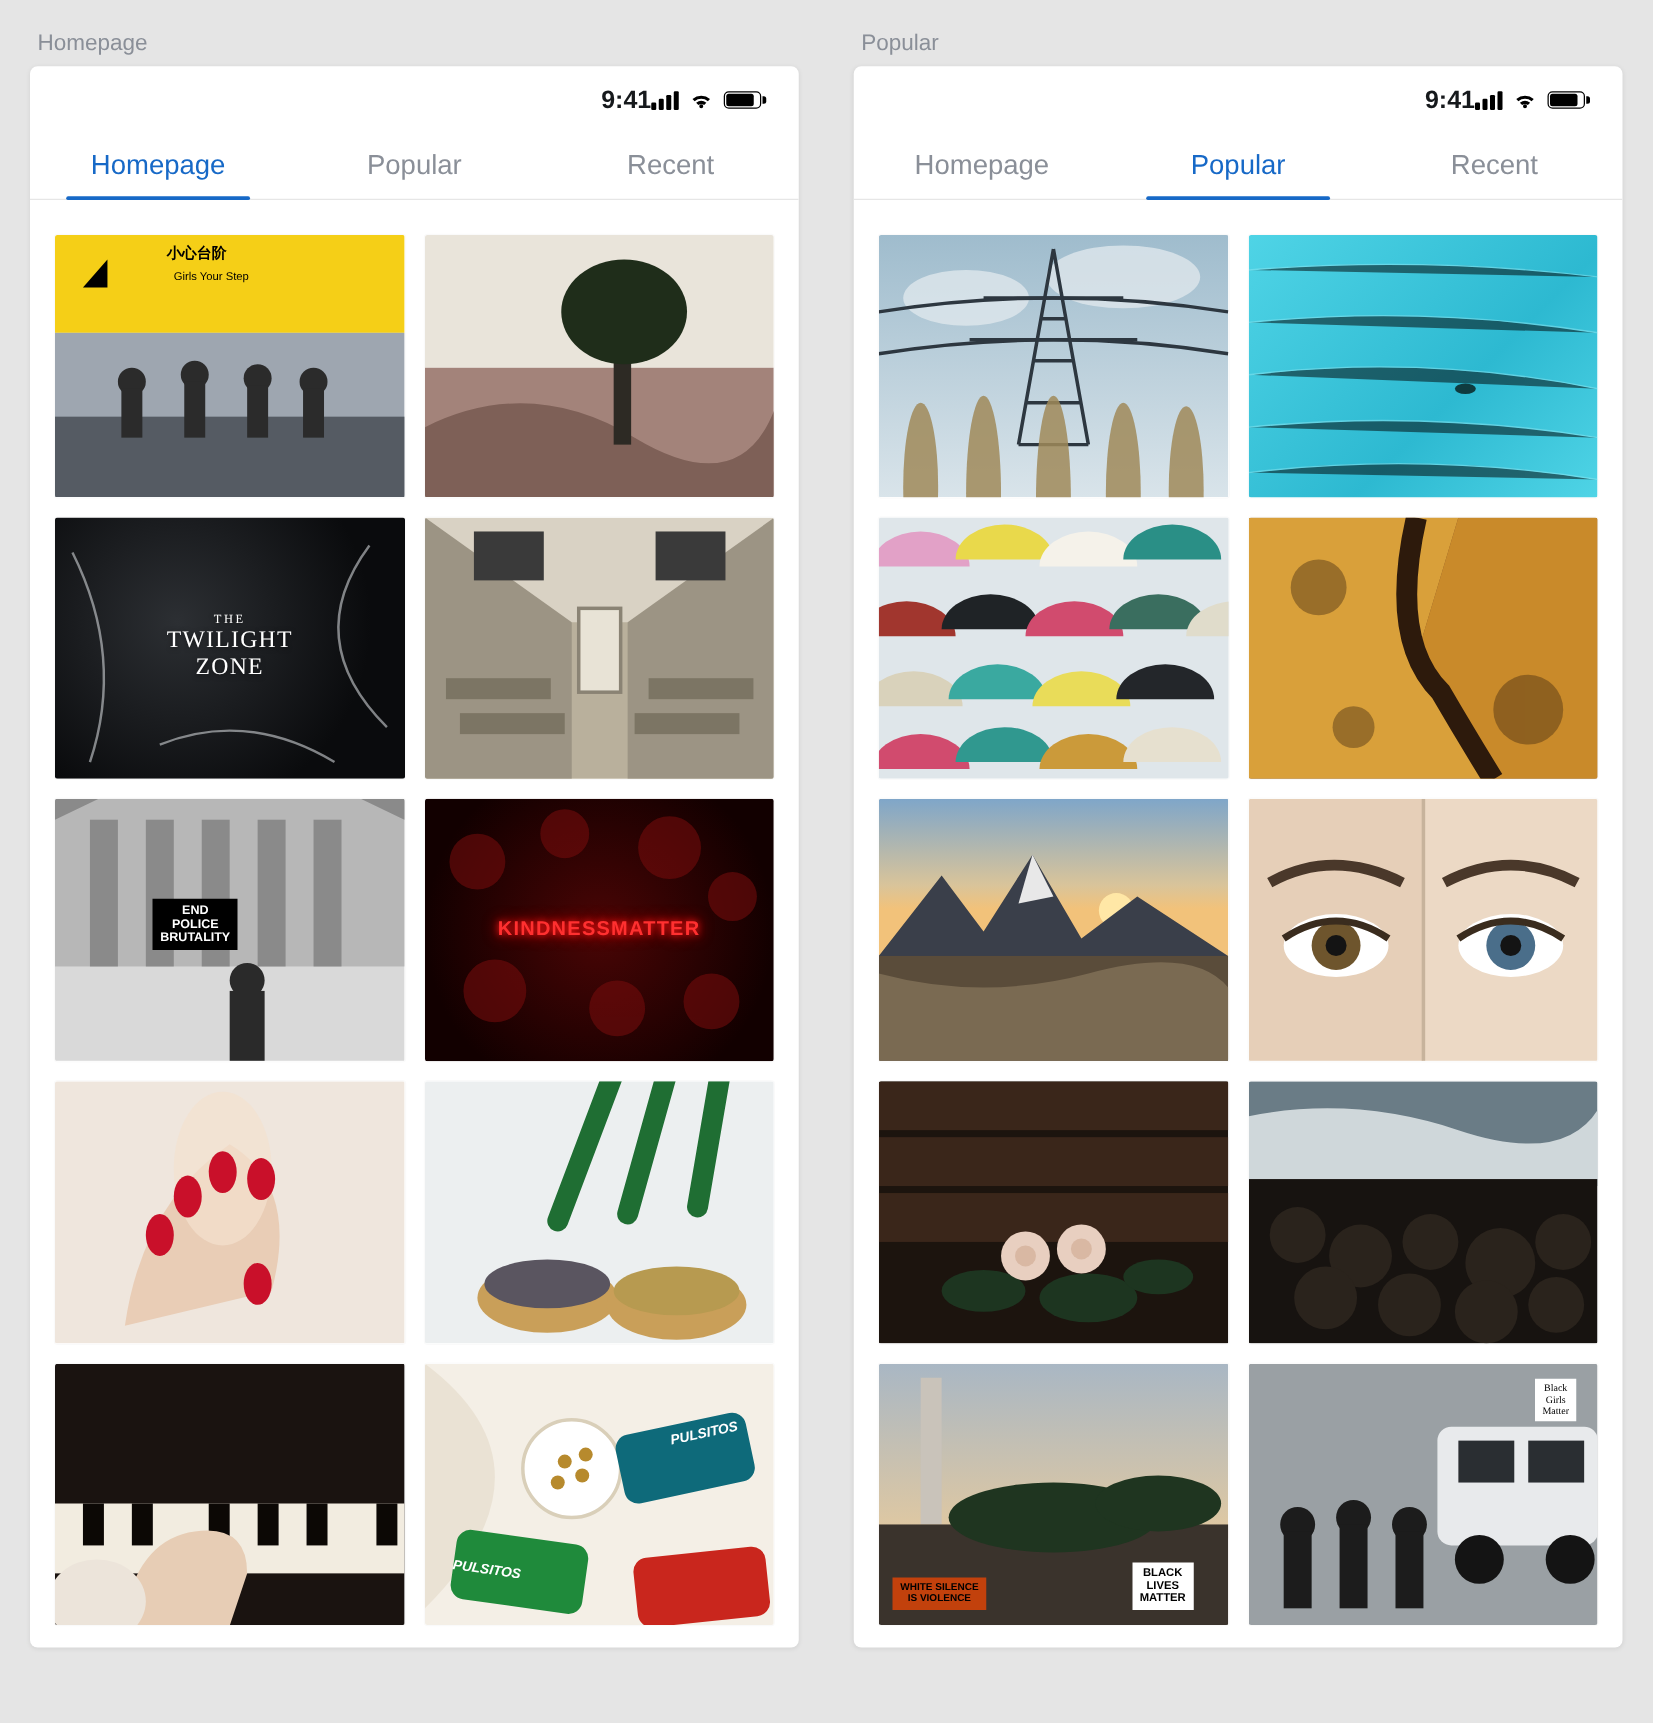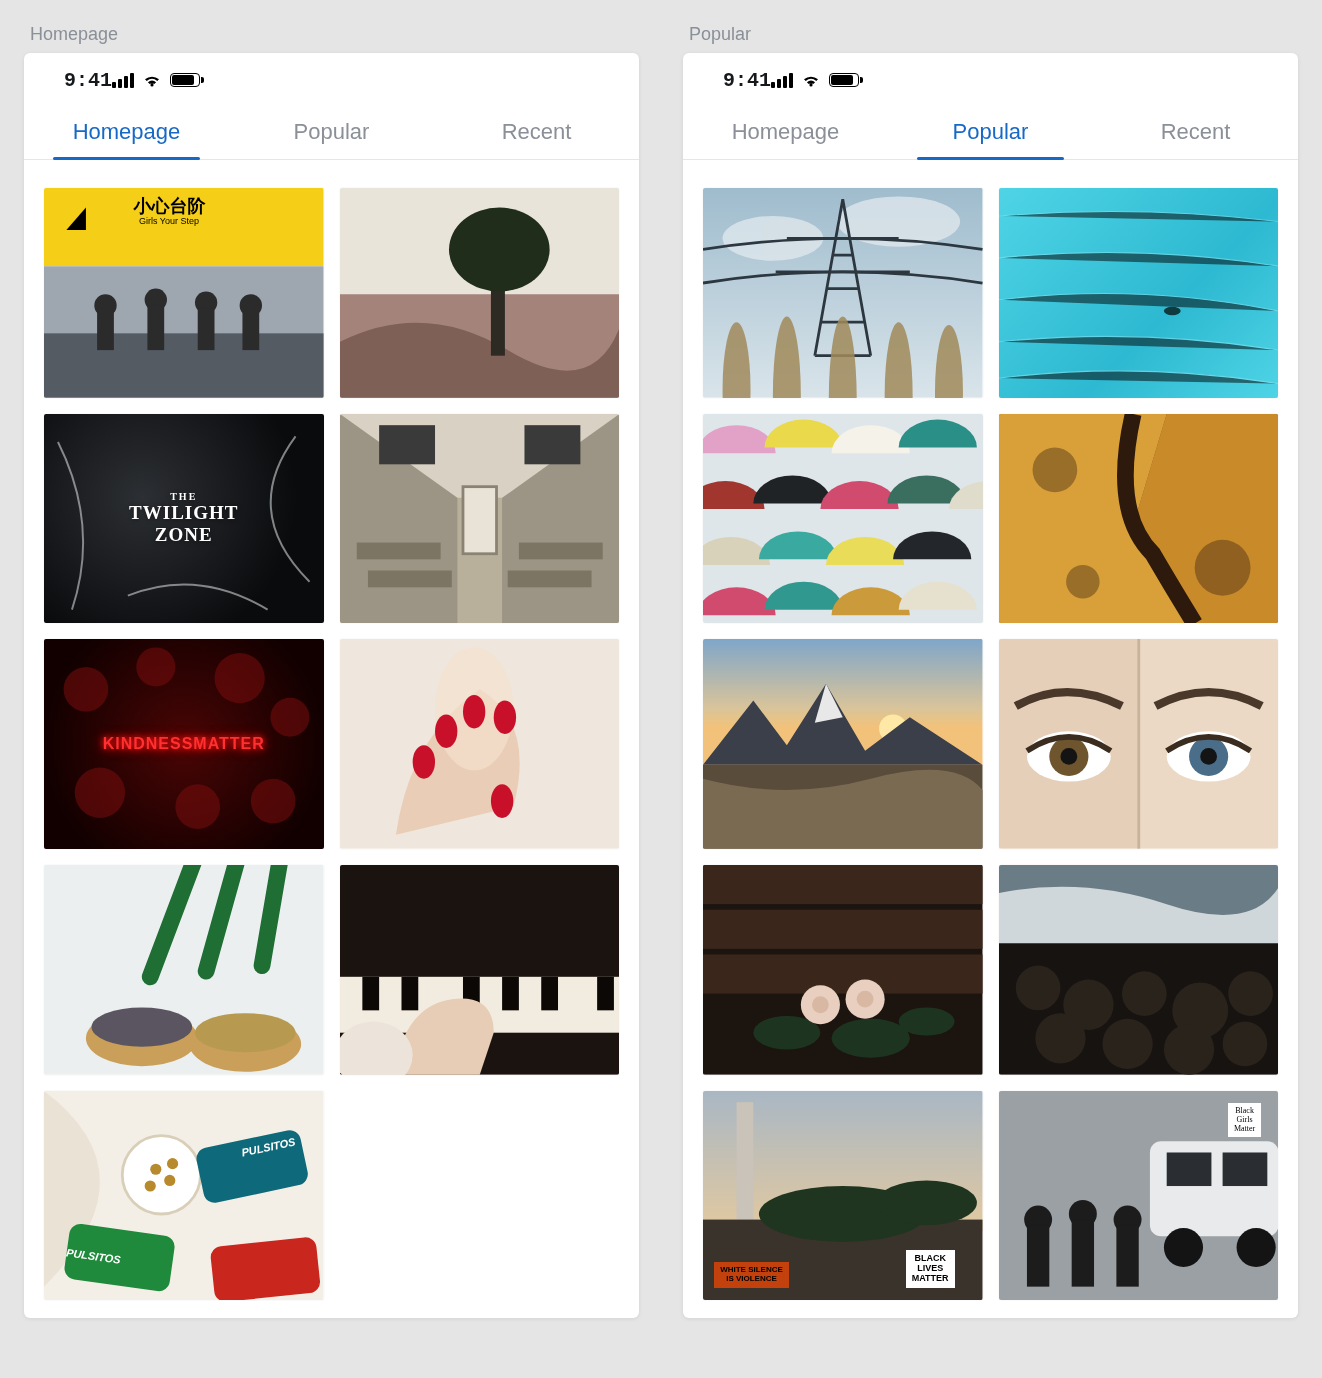--- a/index.html
+++ b/index.html
@@ -31,23 +31,22 @@
     border-radius:6px;
     box-shadow:0 1px 4px rgba(0,0,0,.08);
     padding:0 0 14px 0;
     overflow:hidden;
   }
   
   .statusbar{
     height:54px;
     display:flex;
     align-items:center;
-    justify-content:flex-start;
+    justify-content:flex-end;
     padding:0 30px 0 40px;
-    font-family:Liberation Mono, monospace;
   }
   .sb-time{font-weight:600;font-size:20px}
   .sb-icons{display:flex;align-items:center;gap:8px}
   .sig{display:flex;align-items:flex-end;gap:2px}
   .sig span{width:4px;background:#000;border-radius:1px;display:block}
   .sig span:nth-child(1){height:6px}
   .sig span:nth-child(2){height:9px}
   .sig span:nth-child(3){height:12px}
   .sig span:nth-child(4){height:15px}
   .batt{width:30px;height:14px;border:1.8px solid #000;border-radius:4px;position:relative}
@@ -85,21 +84,21 @@
     aspect-ratio:4/3;
     border-radius:2px;
     position:relative;
     overflow:hidden;
     cursor:pointer;
     box-shadow:0 0 0 1px rgba(0,0,0,.02);
   }
   .tile svg,.tile .bg{position:absolute;inset:0;width:100%;height:100%}
   .label{
     position:absolute;left:50%;top:50%;transform:translate(-50%,-50%);
-    color:#fff;font-weight:700;font-family:Georgia,serif;text-align:center;text-shadow:0 1px 4px rgba(0,0,0,.5);
+    color:#fff;font-weight:400;font-family:Georgia,serif;text-align:center;text-shadow:0 1px 4px rgba(0,0,0,.5);
   }
   .small{font-size:10px;letter-spacing:2px}
   .neon{
     color:#ff3030;font-family:Arial,sans-serif;font-weight:700;font-size:16px;letter-spacing:1px;
     text-shadow:0 0 6px #ff1a1a,0 0 12px #ff0000;
   }
   .signboard{position:absolute;background:#000;color:#fff;font-weight:700;padding:4px 6px;font-size:11px;line-height:1.1;text-align:center}
 </style>
 </head>
 <body>
@@ -138,21 +137,21 @@
 
       <div class="grid">
 
         <div class="tile">
           <svg viewBox="0 0 100 75" preserveAspectRatio="none">
             <rect width="100" height="28" fill="#f5cf17"></rect>
             <rect y="28" width="100" height="47" fill="#9ea6b0"></rect>
             <rect x="0" y="52" width="100" height="23" fill="#555b63"></rect>
             <path d="M8 15l7-8v8z" fill="#000"></path>
           </svg>
-          <div style="position:absolute;top:6px;left:32%;font-size:18px;font-weight:600;color:#000">小心台阶</div>
+          <div style="position:absolute;top:6px;left:32%;font-size:12px;font-weight:600;color:#000">小心台阶</div>
           <div style="position:absolute;top:28px;left:34%;font-size:9px;color:#000">Girls Your Step</div>
 
           <svg viewBox="0 0 100 75" preserveAspectRatio="none" style="pointer-events:none">
             <g fill="#2b2b2b">
                 <circle cx="22" cy="42" r="4"></circle>
                 <rect x="19" y="44" width="6" height="14"></rect>
                 <circle cx="40" cy="40" r="4"></circle>
                 <rect x="37" y="42" width="6" height="16"></rect>
                 <circle cx="58" cy="41" r="4"></circle>
                 <rect x="55" y="43" width="6" height="15"></rect>
@@ -201,20 +200,41 @@
                 <rect x="64" y="46" width="30" height="6"></rect>
                 <rect x="60" y="56" width="30" height="6"></rect>
               </g>
             <g fill="#3a3a3a">
                 <rect x="14" y="4" width="20" height="14"></rect>
                 <rect x="66" y="4" width="20" height="14"></rect>
               </g>
           </svg>
         </div>
 
+        <div class="tile">
+          <svg viewBox="0 0 100 75" preserveAspectRatio="none">
+            <rect width="100" height="75" fill="#d9d9d9"></rect>
+            <rect x="0" y="0" width="100" height="48" fill="#b7b7b7"></rect>
+            <g fill="#8a8a8a">
+                <rect x="10" y="6" width="8" height="42"></rect>
+                <rect x="26" y="6" width="8" height="42"></rect>
+                <rect x="42" y="6" width="8" height="42"></rect>
+                <rect x="58" y="6" width="8" height="42"></rect>
+                <rect x="74" y="6" width="8" height="42"></rect>
+              </g>
+            <polygon points="0,6 50,-18 100,6 100,0 0,0" fill="#8a8a8a"></polygon>
+            <g fill="#2a2a2a">
+                <circle cx="55" cy="52" r="5"></circle>
+                <rect x="50" y="55" width="10" height="20"></rect>
+              </g>
+          </svg>
+          <div class="signboard" style="left:28%;top:38%;white-space:pre;font-size:10px">END
+POLICE
+BRUTALITY</div>
+        </div>
 
         <div class="tile">
           <div class="bg" style="background:radial-gradient(circle at 50% 50%,#4a0505,#120000 80%)"></div>
           <svg viewBox="0 0 100 75" preserveAspectRatio="none">
               <g fill="#7a0d0d" opacity="0.55">
                 <circle cx="15" cy="18" r="8"></circle>
                 <circle cx="40" cy="10" r="7"></circle>
                 <circle cx="70" cy="14" r="9"></circle>
                 <circle cx="88" cy="28" r="7"></circle>
                 <circle cx="20" cy="55" r="9"></circle>

